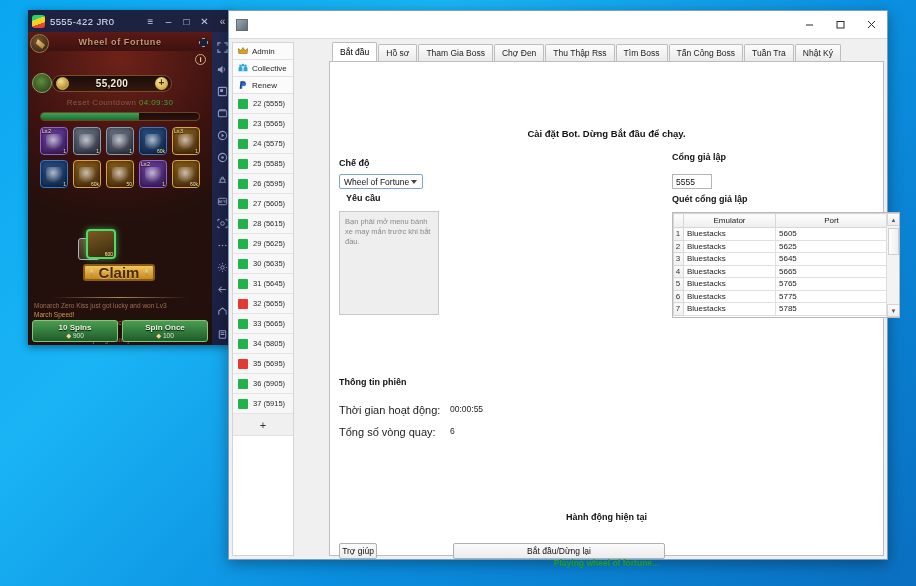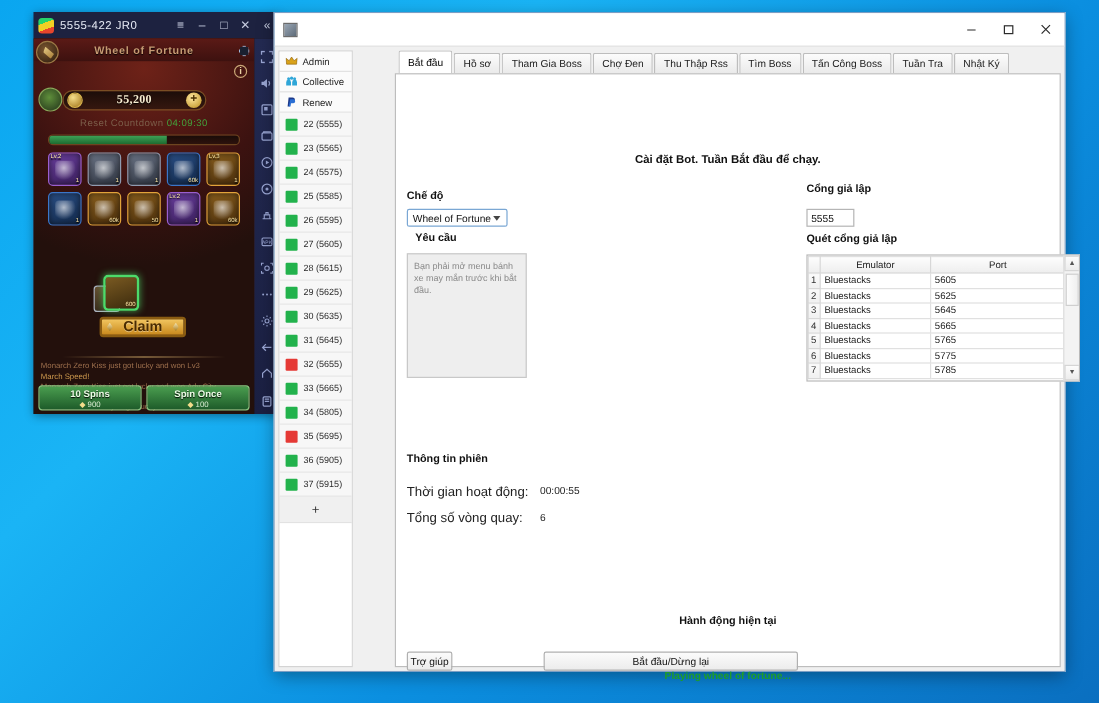--- a/index.html
+++ b/index.html
@@ -77,21 +77,21 @@
   
   #coin-bar {
     position: absolute; left: 24px; top: 43px; width: 120px; height: 17px;
     border-radius: 9px;
     background: linear-gradient(180deg, #1c0d09, #35170f);
     border: 1px solid #7a4e24;
     display: flex; align-items: center;
   }
   #coin-ico { width: 13px; height:13px; border-radius:50%; margin-left:3px;
     background: radial-gradient(circle at 35% 30%, #f5de8a, #a07318); border:1px solid #d8b44c;}
-  #coin-amount { flex:1; text-align:center; color:#f6ecd0; font-size: 10px; font-weight: bold; letter-spacing:.3px; text-shadow: 0 1px 1px #000; font-family: Liberation Serif, serif;}
+  #coin-amount { flex:1; text-align:center; color:#f6ecd0; font-size: 10px; font-weight: bold; letter-spacing:.3px; text-shadow: 0 1px 1px #000;}
   #coin-plus { width:13px;height:13px;margin-right:3px; border-radius:50%; background: radial-gradient(circle at 40% 35%,#ffe9a0,#b98d1b);
      color:#4a3000; font-size:10px; font-weight:bold; text-align:center; line-height:12px;}
   #wheel-emblem { position:absolute; left:4px; top:41px; width:20px;height:20px; border-radius:50%;
      background: radial-gradient(circle at 45% 40%, #5f8f3b, #22321a); border:1px solid #88a85a;}
 
   #reset-countdown {
     position:absolute; left:0; top: 66px; width:184px; text-align:center;
     color:#7c5e4a; font-size:8px; letter-spacing:.4px;
   }
   #reset-countdown b { color:#43a03a; font-weight: normal;}
@@ -128,36 +128,36 @@
   #selected-prize .qty{ position:absolute; right:1px; bottom:0; font-size:5px; color:#ffe9a8;}
   #ghost-prize {
     position:absolute; left: 50px; top: 206px; width: 22px; height: 22px; border-radius:3px;
     border: 1px solid #b9c2d0; background: linear-gradient(160deg,#6b5434,#2d2317); opacity:.92;
   }
   #claim-btn {
     position:absolute; left: 55px; top: 232px; width: 72px; height: 17px;
     border-radius: 3px;
     background: linear-gradient(180deg,#f2c660,#c8881c);
     border: 2px solid #8a5c12;
-    color:#4a2c00; font-size: 12px; font-weight: bold; text-align:center; line-height: 13px;
+    color:#4a2c00; font-size: 15px; font-weight: bold; text-align:center; line-height: 13px;
     text-shadow: 0 1px 0 rgba(255,255,255,.35);
   }
   #claim-btn::before, #claim-btn::after{
     content:""; position:absolute; top:3px; width:5px;height:7px;
     background: linear-gradient(#f7e7b2,#a67b22); clip-path: polygon(50% 0,100% 50%,50% 100%,0 50%);
   }
   #claim-btn::before{ left:4px;} #claim-btn::after{ right:4px;}
 
   #msg-divider { position:absolute; left:24px; top:265px; width:136px; height:1px;
      background: linear-gradient(90deg, rgba(200,160,90,0), rgba(220,180,110,.75), rgba(200,160,90,0));}
   #msg-log { position:absolute; left: 6px; top: 270px; width: 172px; height: 42px;
      font-size: 6.5px; line-height: 8.5px; color: #9d6f4d; overflow:hidden; }
   #msg-log .hl { color:#cf9a4e; }
 
-  #spin-bar { position:absolute; left:0; bottom:0; width:184px; height: 25px; display:flex; gap:4px; padding: 0 4px 3px; align-items: center; }
+  #spin-bar { position:absolute; left:0; bottom:0; width:184px; height: 25px; display:flex; gap:4px; padding: 0 4px 3px; }
   .spin-btn {
     flex:1; border-radius:3px; position:relative;
     background: linear-gradient(180deg,#4a9d4f,#1e5c2a);
     border: 1px solid #86c47f;
     text-align:center; padding-top:2px;
   }
   .spin-btn .t { font-size:8px; color:#eafbe4; font-weight:bold; text-shadow:0 1px 1px #000;}
   .spin-btn .c { font-size:6.5px; color:#d6e9cf; }
   .spin-btn .c::before{ content:"◆ "; color:#f3dd8c;}
 
@@ -644,21 +644,21 @@
           <div class="tab">Tham Gia Boss</div>
           <div class="tab">Chợ Đen</div>
           <div class="tab">Thu Thập Rss</div>
           <div class="tab">Tìm Boss</div>
           <div class="tab">Tấn Công Boss</div>
           <div class="tab">Tuần Tra</div>
           <div class="tab">Nhật Ký</div>
         </div>
 
       <div id="panel">
-        <div class="hdr-note">Cài đặt Bot. Tuần Bắt đầu để chạy.</div>
+        <div class="hdr-note">Cài đặt Bot. Dừng Bắt đầu để chạy.</div>
 
         <div id="mode-label" class="lbl-bold">Chế độ</div>
         <div id="mode-select">
           <span>Wheel of Fortune</span>
           <span class="cv"></span>
         </div>
 
         <div id="req-label" class="lbl-bold">Yêu cầu</div>
         <div id="req-box">Bạn phải mở menu bánh xe may mắn trước khi bắt đầu.</div>
 

